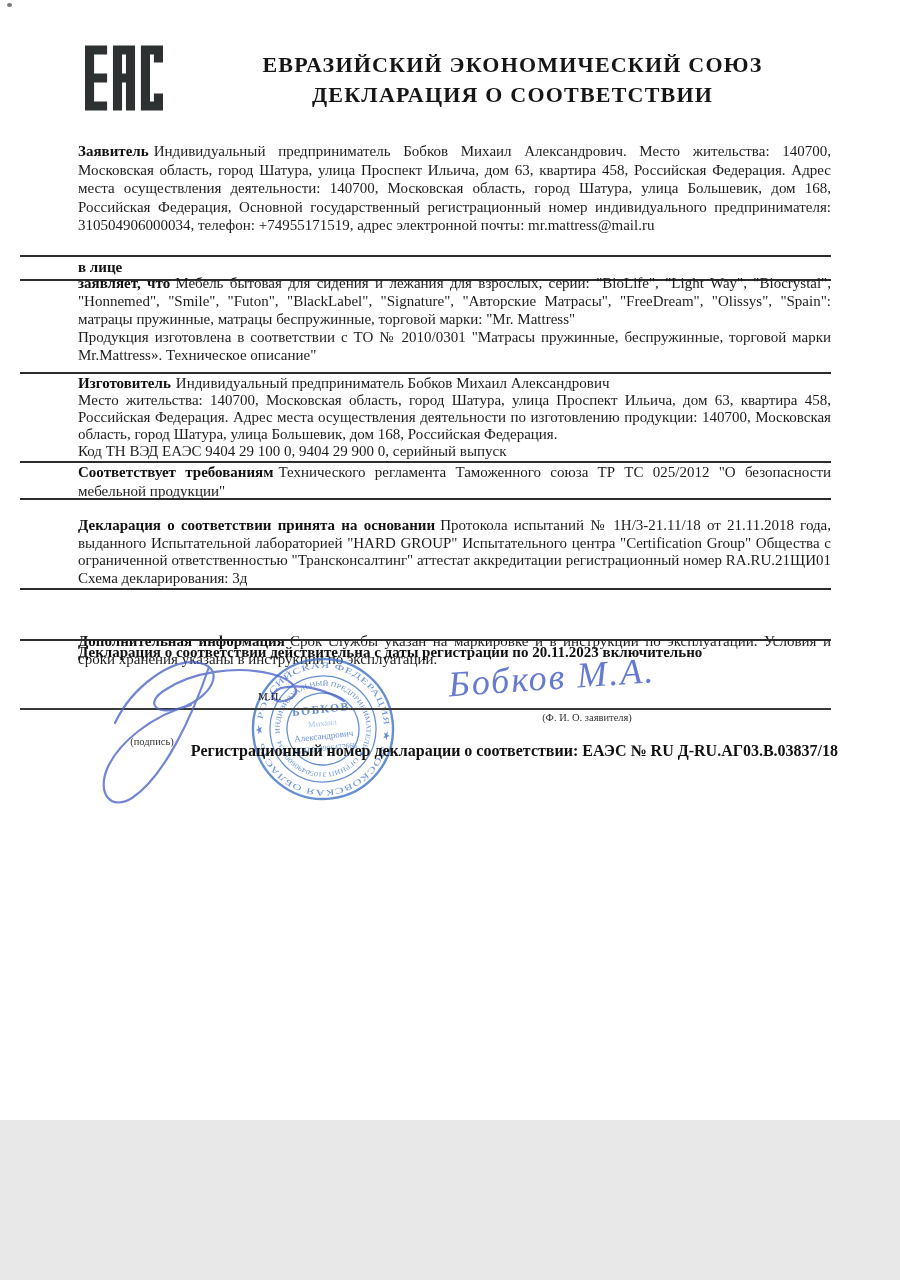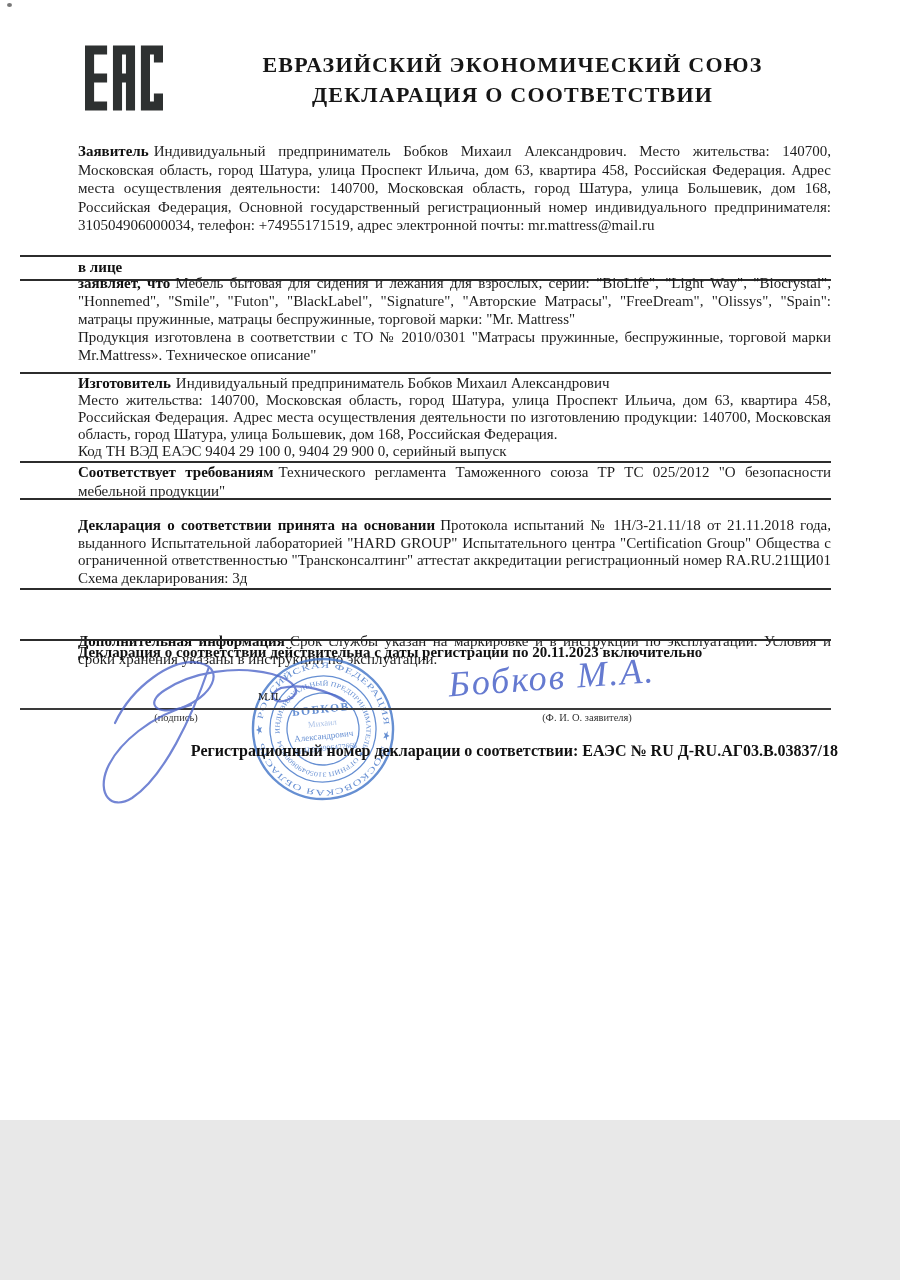--- a/index.html
+++ b/index.html
@@ -34,21 +34,21 @@
   .r7{top:639px;}
   .s-validity{top:644px;line-height:17px;font-weight:bold;color:#111;}
 
   
   .sig-left{position:absolute;left:60px;top:645px;width:300px;height:165px;z-index:3;}
   .stamp{position:absolute;left:248px;top:654px;width:150px;height:150px;opacity:.82;
          transform:rotate(-6deg);z-index:1;}
   .mp{position:absolute;left:258px;top:690px;font-size:11px;color:#151515;z-index:4;}
   .sig-rule{top:708px;z-index:2;}
   .cap{position:absolute;top:712px;font-size:10.5px;color:#333;text-align:center;z-index:2;}
-  .cap-sign{left:116px;width:120px;}
+  .cap-sign{left:92px;width:120px;margin-top:24px;}
   .cap-name{left:498px;width:178px;}
   .sig-right{position:absolute;left:448px;top:653px;width:300px;font-style:italic;
              font-size:36px;color:#4b63c8;opacity:.85;transform:rotate(-4deg);
              letter-spacing:2px;z-index:3;white-space:nowrap;}
 
   
   .f-line{position:absolute;left:78px;width:760px;font-size:16px;font-weight:bold;color:#111;z-index:2;text-align:right;}
   .f-reg{top:742px;} .f-date{top:772px;}
 </style>
 </head>

